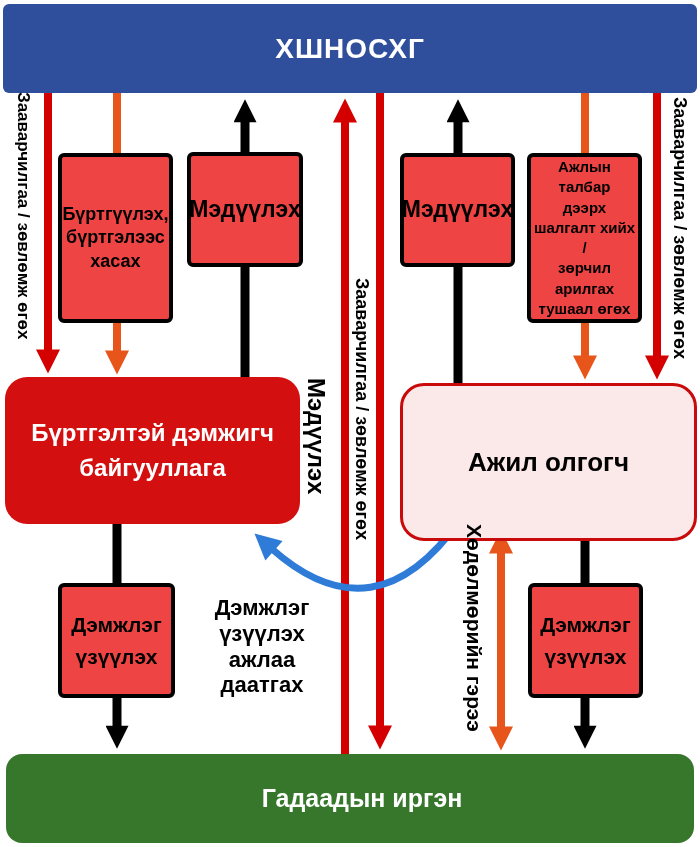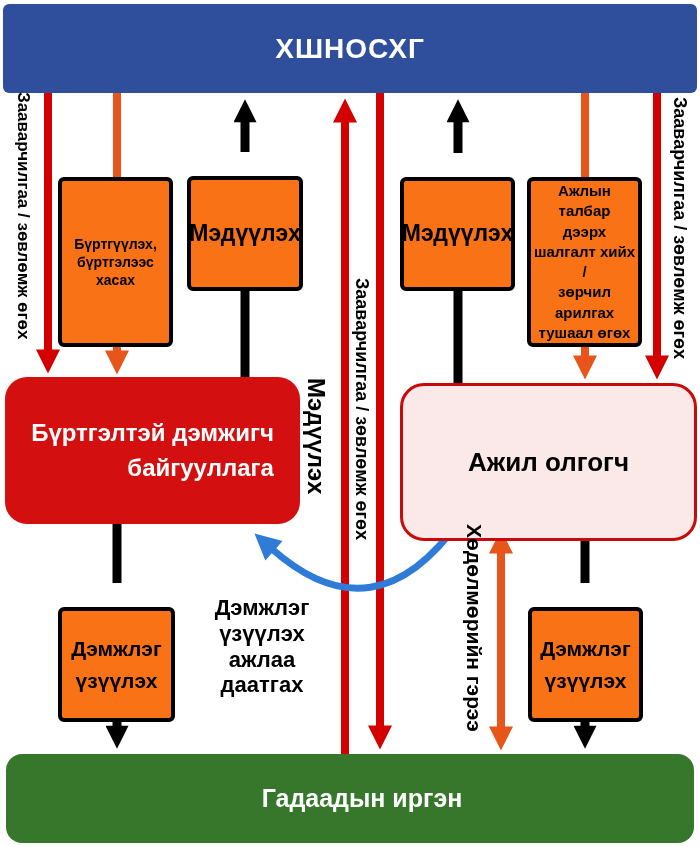--- a/index.html
+++ b/index.html
@@ -13,25 +13,25 @@
   .stage *{box-sizing:border-box;}
   .arrow-layer{position:absolute;left:0;top:0;z-index:1;}
   .node{position:absolute;display:flex;align-items:center;justify-content:center;
         text-align:center;font-weight:bold;z-index:2;border-radius:6px;}
   .pre{white-space:pre-line;}
   .bar-top{left:3px;top:4px;width:694px;height:89px;background:var(--header-blue);
            color:#fff;font-size:28px;letter-spacing:1px;}
   .bar-bottom{left:6px;top:754px;width:688px;height:89px;background:var(--footer-green);
            color:#fff;font-size:25px;border-radius:16px;padding-left:24px;}
   .box-red{left:5px;top:377px;width:295px;height:147px;background:var(--box-red);
-           color:#fff;font-size:24px;border-radius:22px;line-height:1.45;text-align:right;}
+           color:#fff;font-size:24px;border-radius:22px;line-height:1.45;}
   .box-pink{left:400px;top:383px;width:297px;height:158px;background:var(--pink-fill);
            border:3px solid var(--pink-border);color:#000;font-size:26px;border-radius:24px;}
-  .wbox{background:#f97316;border:4px solid #000;color:#000;line-height:1.3;margin-top:24px;}
-  .b1{left:58px;top:153px;width:115px;height:170px;font-size:14px;}
+  .wbox{background:#ef4444;border:4px solid #000;color:#000;line-height:1.3;}
+  .b1{left:58px;top:153px;width:115px;height:170px;font-size:18px;}
   .b2{left:187px;top:152px;width:116px;height:115px;font-size:23px;}
   .b3{left:400px;top:153px;width:115px;height:114px;font-size:23px;}
   .b4{left:527px;top:153px;width:115px;height:170px;font-size:15px;line-height:1.35;}
   .b5{left:58px;top:583px;width:117px;height:115px;font-size:21px;line-height:1.5;}
   .b6{left:528px;top:583px;width:115px;height:115px;font-size:21px;line-height:1.5;}
   .vtext{position:absolute;writing-mode:vertical-rl;font-weight:bold;color:#000;
          z-index:3;white-space:nowrap;}
   .vt-left{left:13px;top:92px;height:264px;font-size:17px;}
   .vt-right{left:669px;top:97px;height:282px;font-size:18px;}
   .vt-mid{left:351px;top:278px;height:280px;font-size:18px;}

